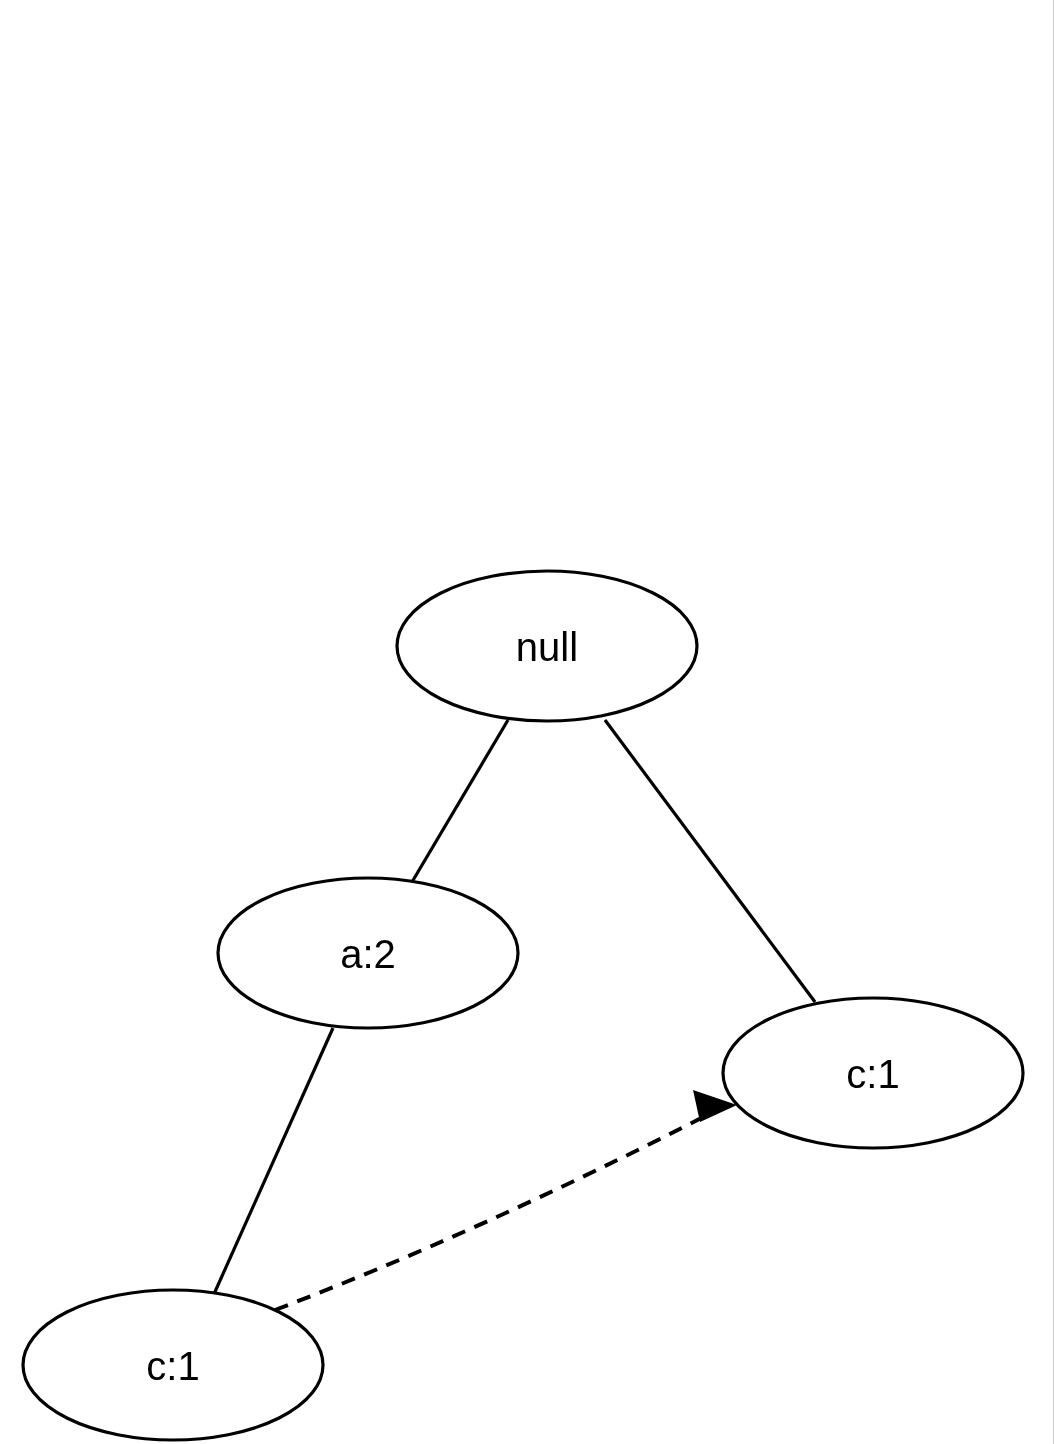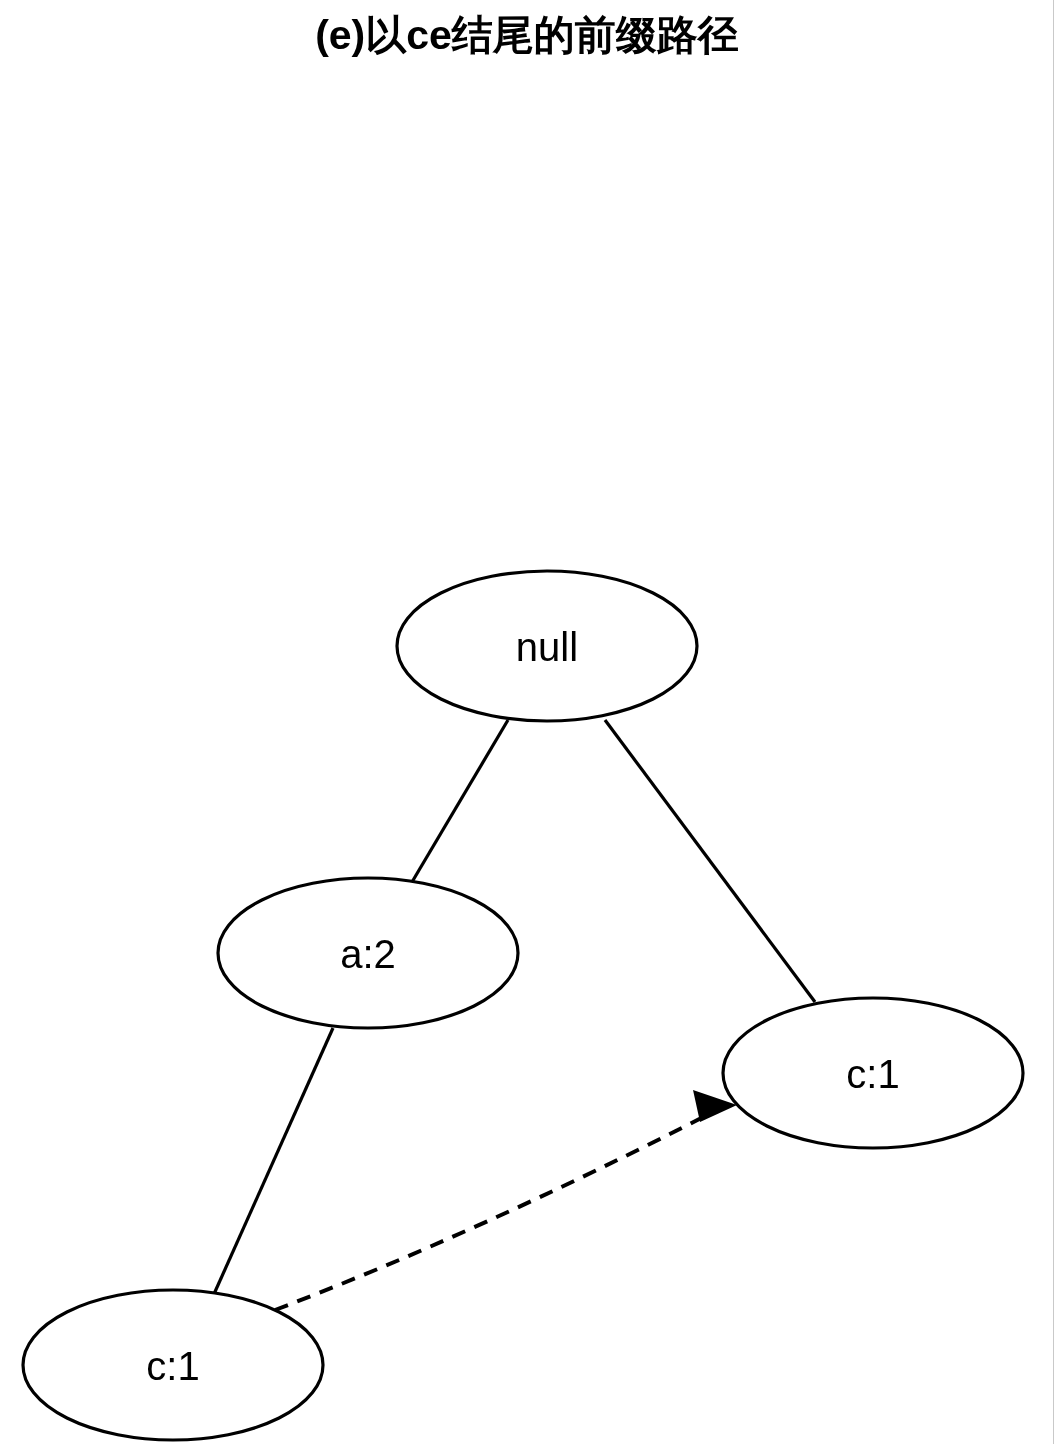--- a/index.html
+++ b/index.html
@@ -64,21 +64,20 @@
   .arrow-head {
     fill: #000000;
     stroke: none;
   }
 </style>
 </head>
 <body>
 
 <div id="page">
 
-  <div id="figure-title">(e)以ce结尾的前缀路径</div>
 
   <svg id="graph-svg" width="1054" height="1444" viewBox="0 0 1054 1444">
 
     <line class="tree-edge" x1="508" y1="720" x2="412" y2="882"></line>
 
     <line class="tree-edge" x1="605" y1="720" x2="815" y2="1002"></line>
 
     <line class="tree-edge" x1="333" y1="1028" x2="214" y2="1294"></line>
 
     <path class="link-edge" d="M 275 1310 Q 480 1232 717 1110"></path>

